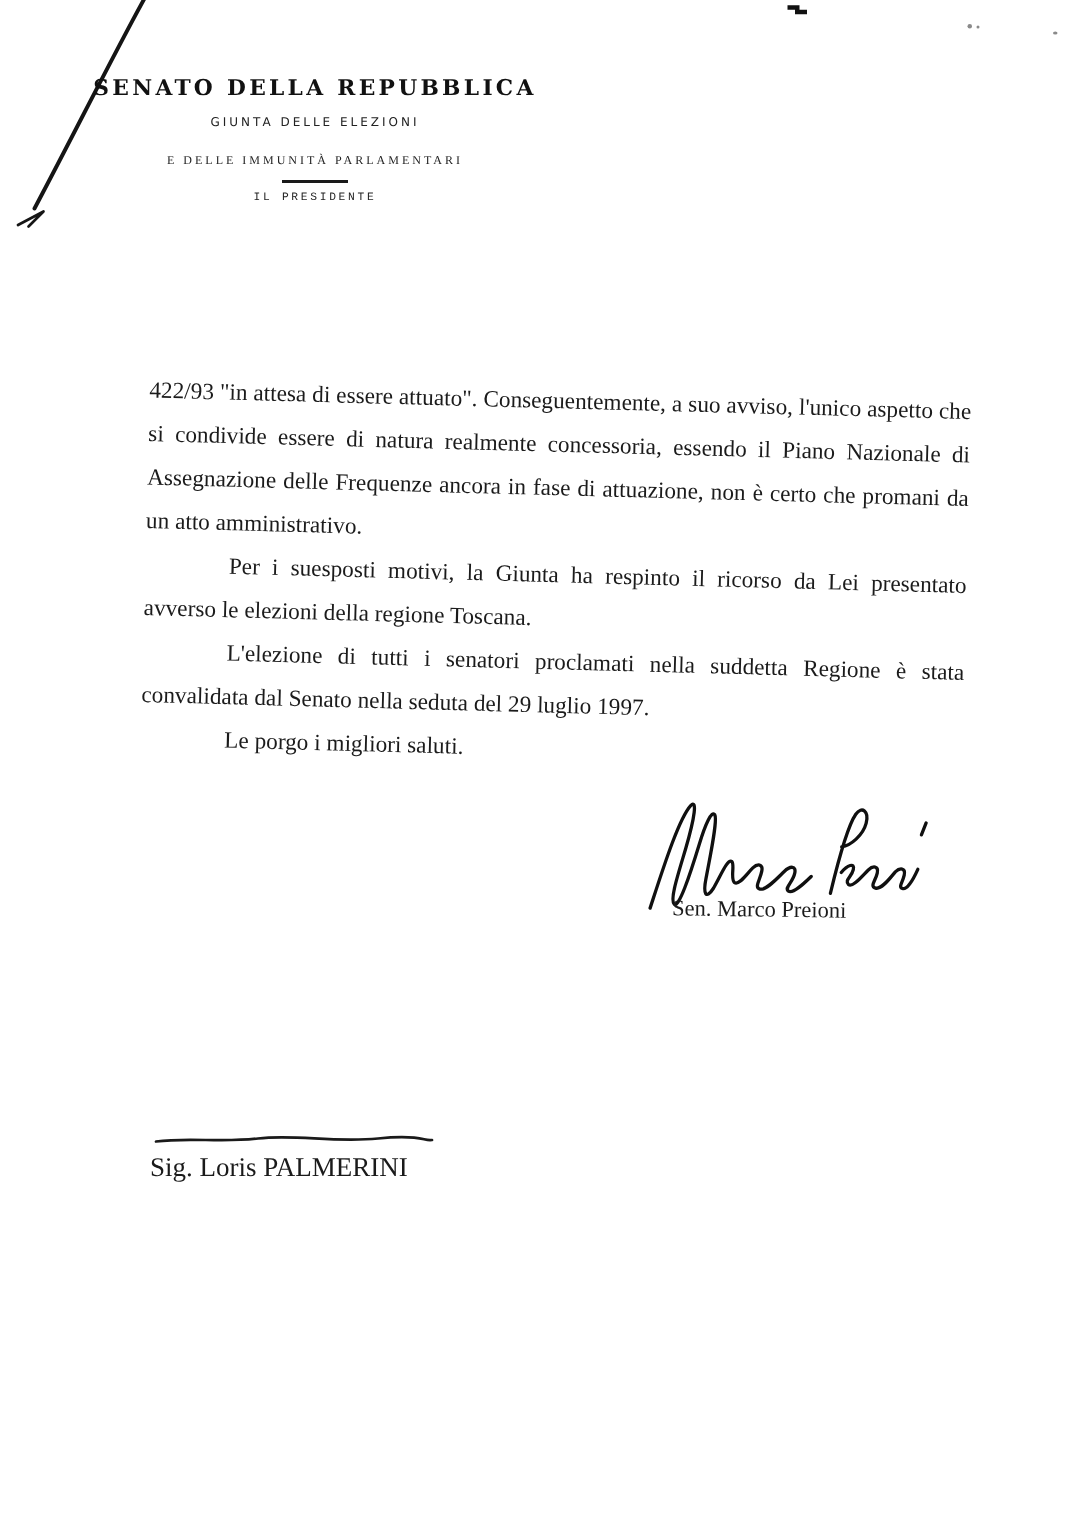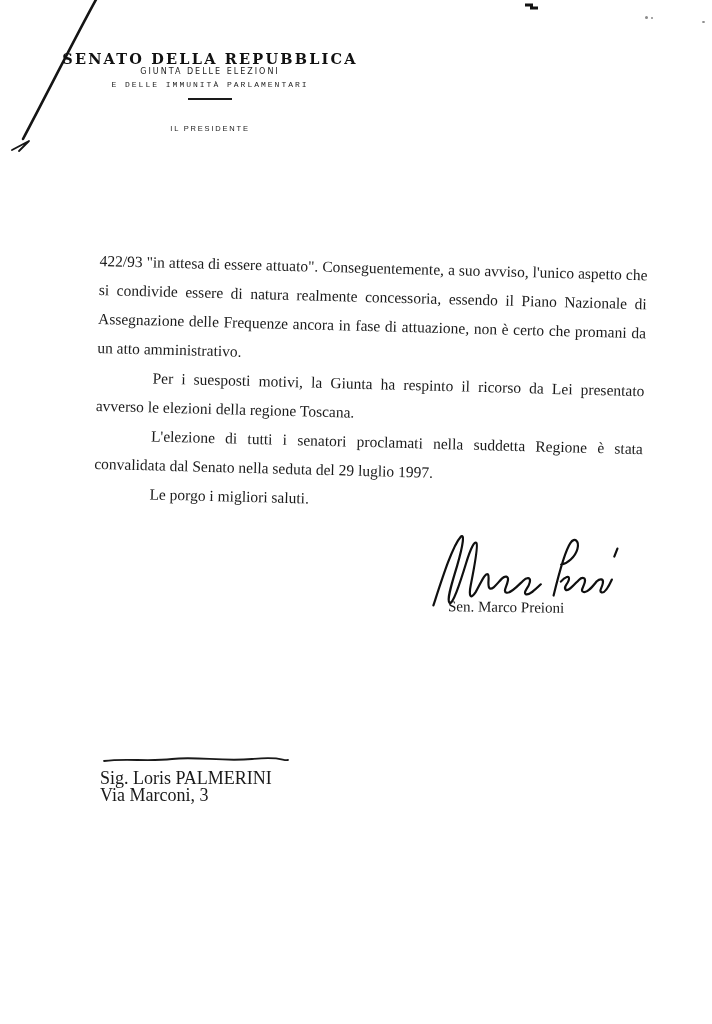--- a/index.html
+++ b/index.html
@@ -46,42 +46,42 @@
   }
   .lh-title {
     font-family: "DejaVu Serif", serif;
     font-weight: bold;
     font-size: 14.5px;
     letter-spacing: 2.2px;
     white-space: nowrap;
     color: #111;
   }
   .lh-sub1 {
-    margin-top: 0;
+    margin-top: 10px;
     font-family: "DejaVu Sans", sans-serif;
     font-size: 8px;
     letter-spacing: 2px;
     color: #222;
   }
   .lh-sub2 {
-    margin-top: 4px;
-    font-family: Liberation Mono, monospace;
+    margin-top: 16px;
+    font-family: Liberation Serif, serif;
     font-size: 8px;
     letter-spacing: 2px;
     color: #222;
     white-space: nowrap;
   }
   .lh-rule {
     width: 44px;
     border-top: 2px solid #1a1a1a;
     margin: 9px auto 0 auto;
   }
   .lh-role {
-    margin-top: 24px;
-    font-family: Liberation Sans, sans-serif;
+    margin-top: 6px;
+    font-family: Liberation Mono, monospace;
     font-size: 7.5px;
     letter-spacing: 1.8px;
     color: #222;
   }
 
   
   .body-text {
     position: absolute;
     left: 100px; top: 246px;
     width: 548px;
@@ -167,16 +167,15 @@
       <path d="M186,22 L189,14"></path>
     </g>
   </svg>
   <div class="sig-name">Sen. Marco Preioni</div>
 
   <div class="recipient">
     <svg class="divider" width="188" height="8" viewBox="0 0 188 8">
       <path d="M2,5 C25,2 45,6 70,3 S120,6 150,3 S180,5 186,4" fill="none" stroke="#1a1a1a" stroke-width="1.8" stroke-linecap="round"></path>
     </svg>
     <div class="addr-line">Sig. Loris PALMERINI</div>
-    <div class="addr-line">Via Marconi, 3</div>
   </div>
 
 </div>
 
 </body></html>

